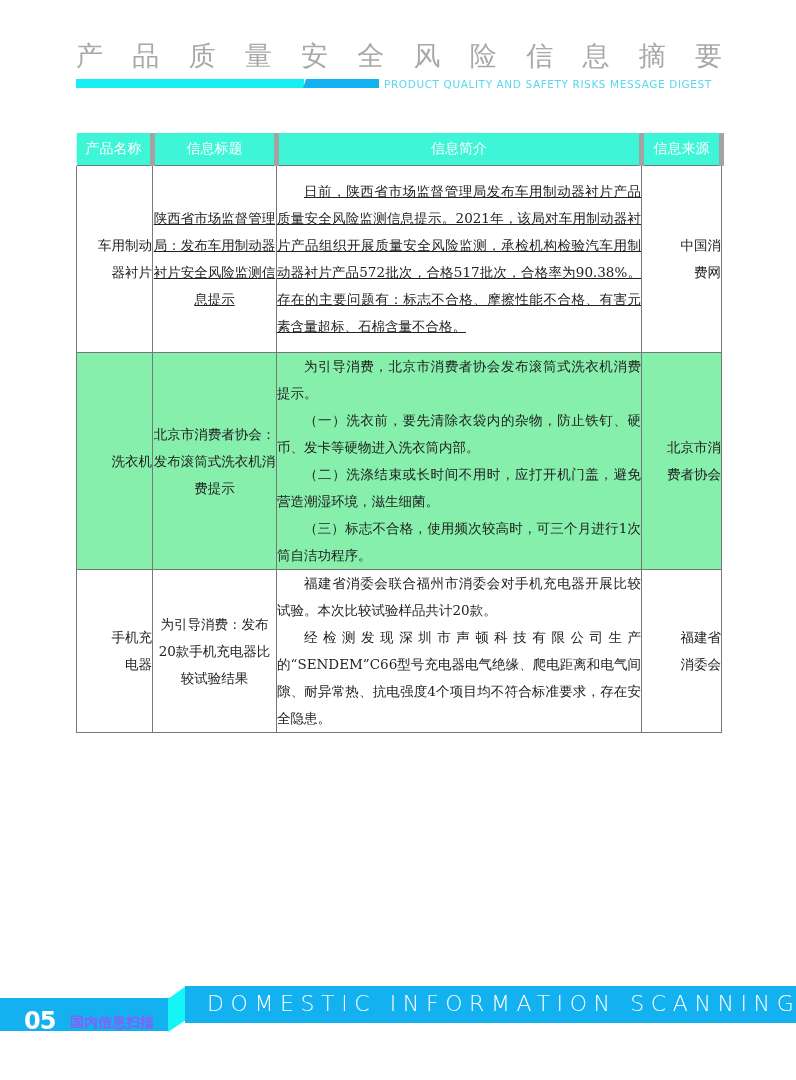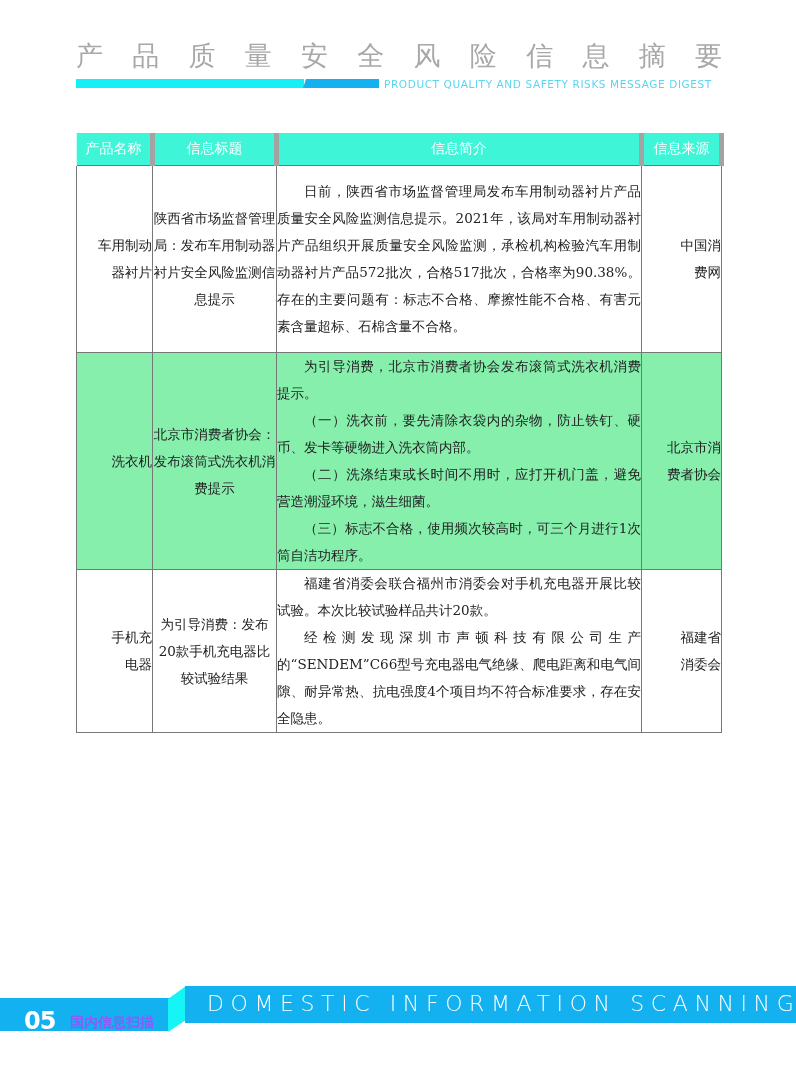--- a/index.html
+++ b/index.html
@@ -40,21 +40,21 @@
     border-left: 1px solid #c9fff5; border-right: 5px solid #a3a3a3;
   }
   table.main td {
     border: 1px solid #777; font-size: 13.5px; line-height: 27px;
     vertical-align: middle; padding: 0;
   }
   td.name, td.source { text-align: right; font-family: "DejaVu Sans", "Liberation Sans", sans-serif; }
   td.title { text-align: center; padding: 0 6px; }
   td.summary { padding: 6px 8px 6px 9px; text-align: justify; }
   td.summary p { margin: 0; text-indent: 2em; }
-  tr.r1 td { height: 186px; }
+  tr.r1 td { height: 186px; text-decoration: underline; }
   tr.r2 td { height: 212px; background: #86efac; }
   tr.r3 td { height: 162px; }
   .footer-left {
     position: absolute; left: 0; top: 998px; width: 170px; height: 33px;
     background: #13b1f0;
   }
   .footer-slant {
     position: absolute; left: 168px; top: 986px; width: 18px; height: 46px;
     background: #16f5f5;
     clip-path: polygon(0 28%, 100% 0, 100% 74%, 0 100%);

